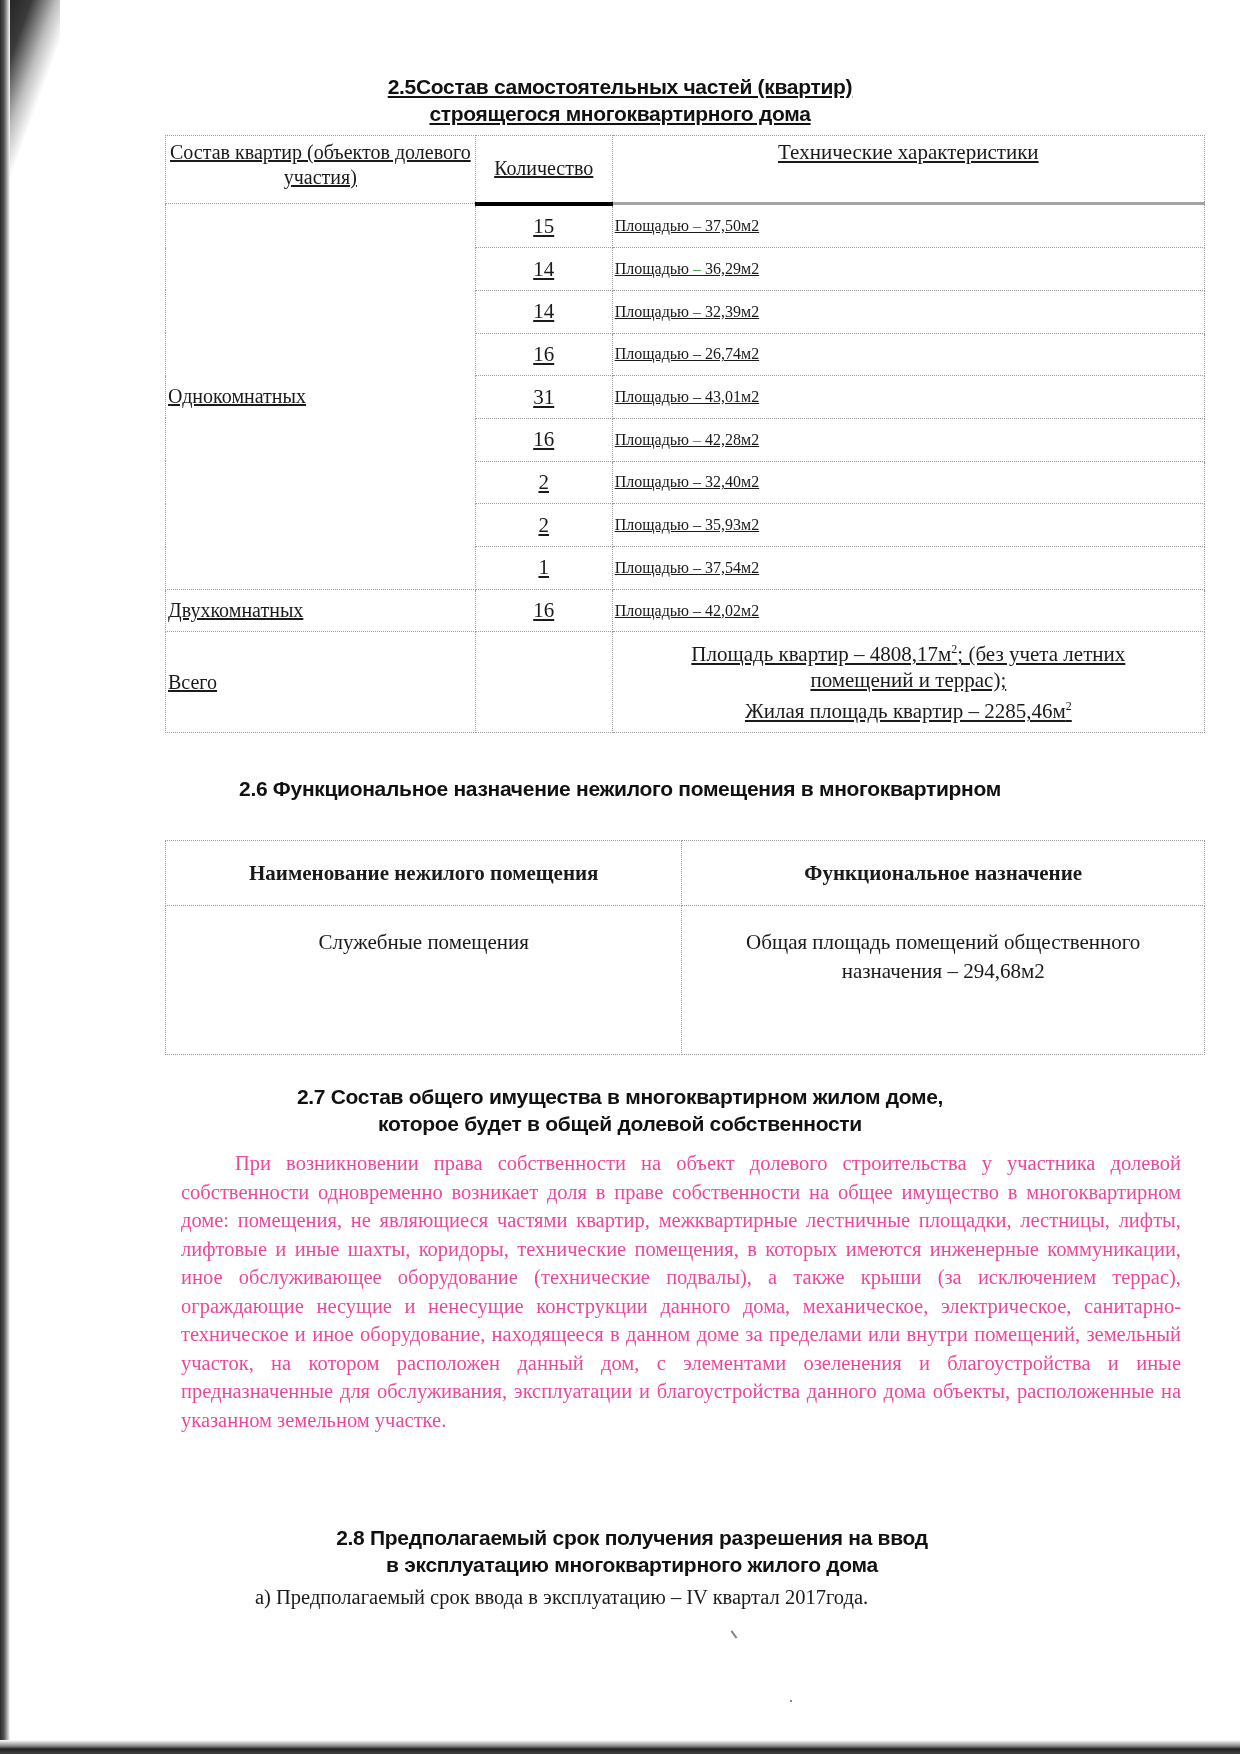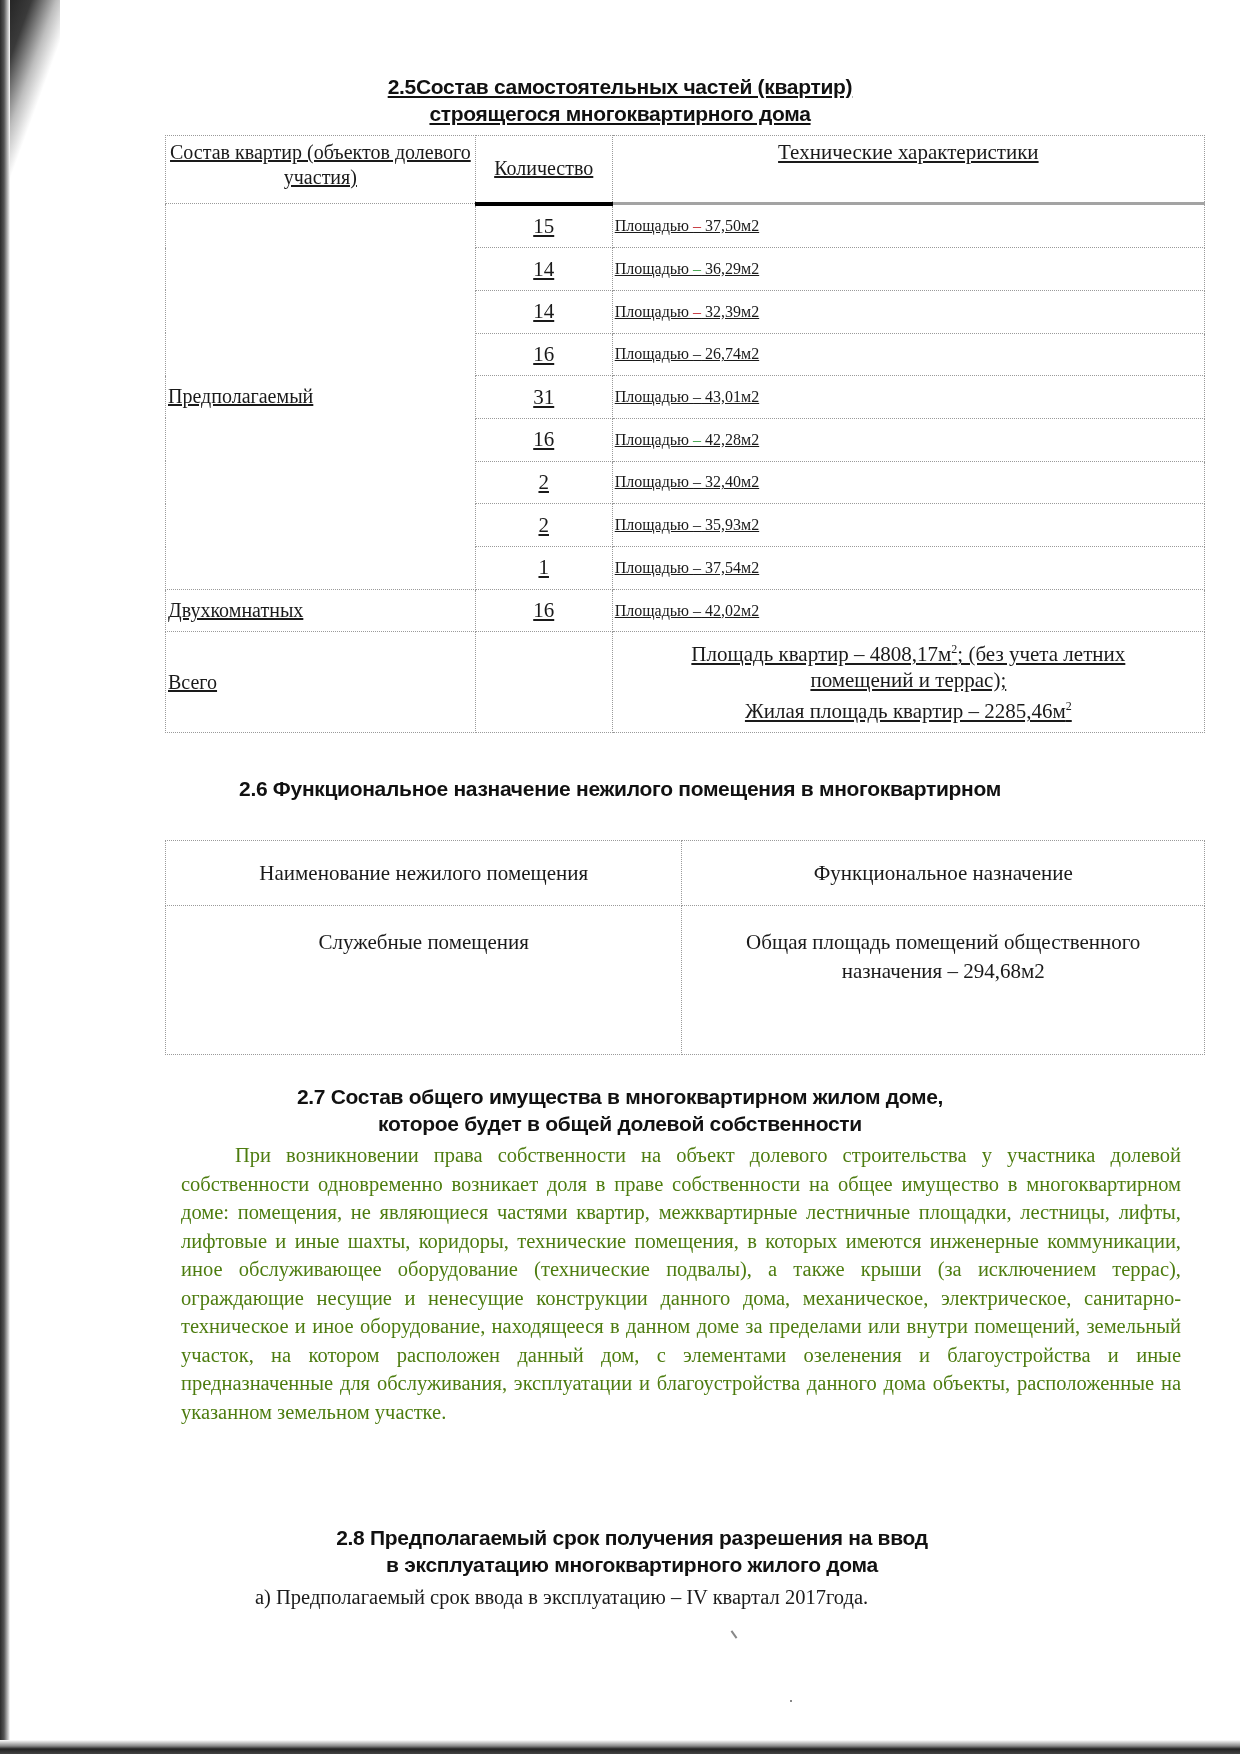--- a/index.html
+++ b/index.html
@@ -43,27 +43,27 @@
   #t25 td.type { padding-left: 2px; font-size: 20px; }
   #t25 td.count { text-align: center; font-size: 21px; }
   #t25 td.spec { font-size: 16px; padding-left: 2px; }
   #t25 td.total-spec { text-align: center; font-size: 21px; line-height: 26px; padding: 4px 0 8px 0; }
   #t25 sup { font-size: 12px; }
   .dash-red { color: #c0222a; }
   .dash-green { color: #2f9a3b; }
 
   #t26 { left: 165px; top: 840px; width: 1040px; font-size: 21px; }
   #t26 td { text-align: center; }
-  #t26 tr.h td { height: 64px; }
+  #t26 tr.h td { height: 64px; font-weight: bold; }
   #t26 tr.b td { height: 126px; vertical-align: top; padding-top: 22px; line-height: 29px; }
 
   .para {
     position: absolute; left: 181px; width: 1000px;
     font-family: "Liberation Serif", serif; font-size: 20.5px; line-height: 28.5px;
-    text-align: justify; text-indent: 54px; color: #4d7c0f;
+    text-align: justify; text-indent: 54px; color: #ec4899; margin-top: 8px;
   }
   .para-a {
     position: absolute; left: 255px; top: 1586px; white-space: nowrap;
     font-family: "Liberation Serif", serif; font-size: 20.5px; color: #1a1a1a;
   }
   .speck { position: absolute; background: #888; }
 </style>
 </head>
 <body>
 
@@ -82,21 +82,21 @@
       <col style="width:137px">
       <col style="width:593px">
   </colgroup>
   <tbody>
       <tr>
     <th>Состав  квартир (объектов долевого участия)</th>
     <th class="qty">Количество</th>
     <th class="tech">Технические  характеристики</th>
   </tr>
   <tr>
-    <td class="type" rowspan="9">Предполагаемый</td>
+    <td class="type" rowspan="9">Однокомнатных</td>
     <td class="count">15</td>
     <td class="spec"><span>Площадью </span><span class="dash-red">–</span><span> 37,50м2</span></td>
   </tr>
   <tr>
     <td class="count">14</td>
     <td class="spec"><span>Площадью </span><span class="dash-green">–</span><span> 36,29м2</span></td>
   </tr>
   <tr>
     <td class="count">14</td>
     <td class="spec"><span>Площадью </span><span class="dash-red">–</span><span> 32,39м2</span></td>

